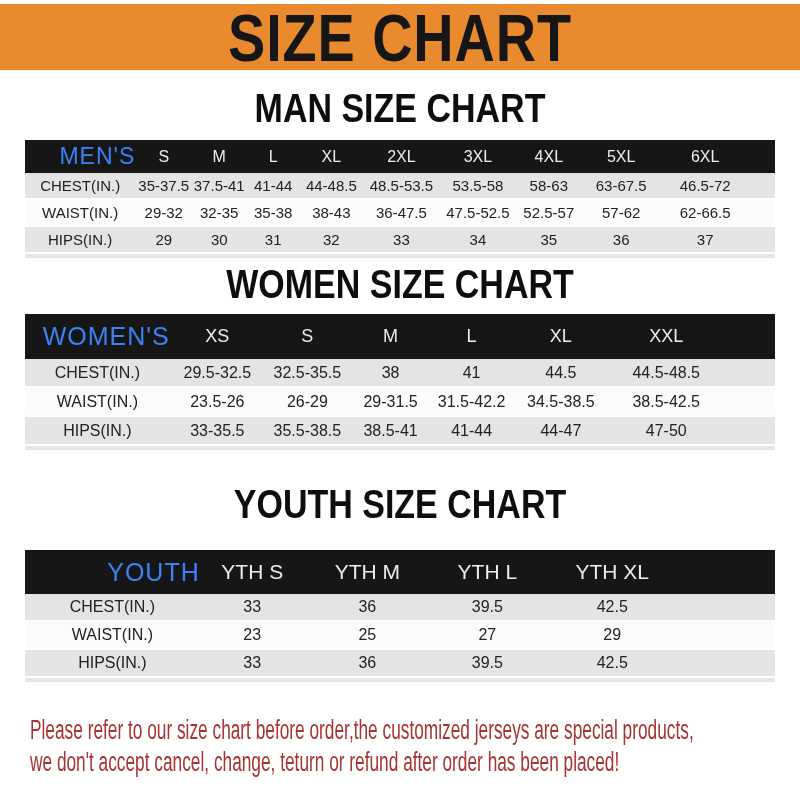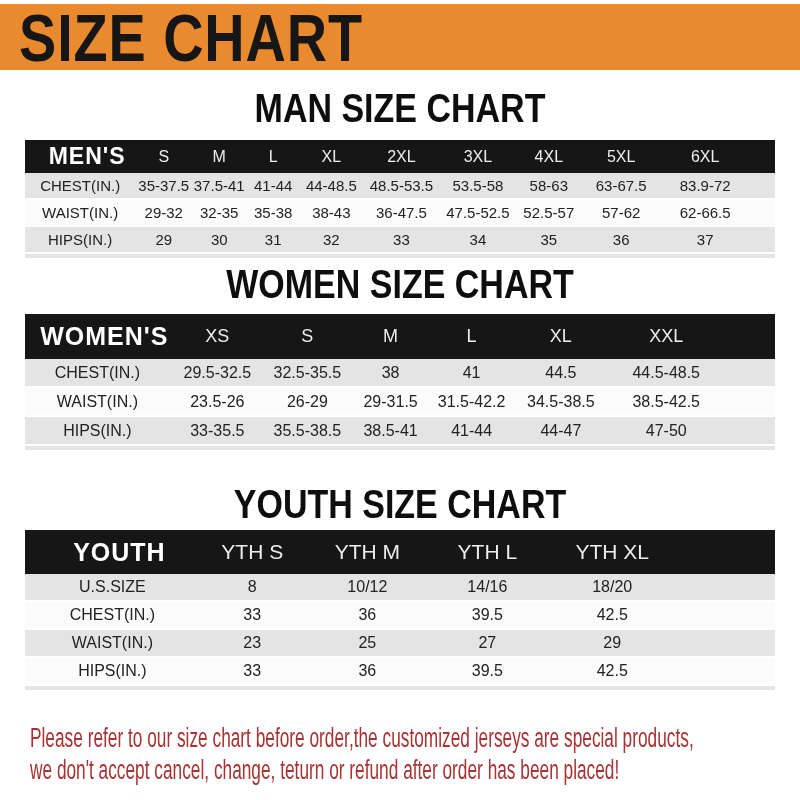--- a/index.html
+++ b/index.html
@@ -10,21 +10,21 @@
     --footer-red:#a93232;
   }
   *{box-sizing:border-box;}
   html,body{margin:0;padding:0;}
   body{
     width:800px;height:800px;overflow:hidden;background:#ffffff;
     font-family:"Liberation Sans", sans-serif;
   }
   .banner{
     margin-top:4px;height:66px;background:var(--banner-bg);
-    display:flex;align-items:center;justify-content:flex-start;
+    display:flex;align-items:center;justify-content:center;
   }
   .banner-title{
     font-size:62px;font-weight:bold;color:#161616;white-space:nowrap;
     transform:scale(0.9,1.08);letter-spacing:1px;
   }
   .section-heading{
     margin:0;text-align:center;font-size:40px;font-weight:bold;color:#0e0e0e;
     line-height:44px;transform:scaleX(0.85);white-space:nowrap;
   }
   .sh-man{margin-top:16px;}
@@ -32,38 +32,38 @@
   .sh-youth{margin-top:36px;}
   .size-table{
     width:750px;margin:10px auto 0 auto;border-collapse:separate;border-spacing:0;
     table-layout:fixed;box-shadow:0 4px 0 rgba(0,0,0,0.10);
   }
   .size-table th{
     background:var(--bar);color:#ededed;font-weight:normal;text-align:center;
     padding:0;overflow:hidden;
   }
   .size-table th.corner{
-    font-weight:bold;color:#ffffff;text-align:center;padding-left:14px;letter-spacing:1px;
+    font-weight:normal;color:#3b82f6;text-align:right;padding-left:14px;letter-spacing:1px;
     white-space:nowrap;
   }
   .size-table td{
     text-align:center;color:#222222;padding:0;border-bottom:2px solid #ffffff;
     overflow:hidden;white-space:nowrap;
   }
   .size-table tbody tr:nth-child(odd) td{background:var(--row-gray);}
   .size-table tbody tr:nth-child(even) td{background:var(--row-white);}
   .tbl-men{margin-top:10px;}
   .tbl-men th{height:33px;font-size:16px;}
   .tbl-men th.corner{font-size:23px;}
   .tbl-men td{height:27px;font-size:15px;}
   .tbl-women{margin-top:8px;}
   .tbl-women th{height:45px;font-size:18px;}
   .tbl-women th.corner{font-size:25px;margin-top:8px;}
   .tbl-women td{height:29px;font-size:16px;}
-  .tbl-youth{margin-top:4px;}
+  .tbl-youth{margin-top:24px;}
   .tbl-youth th{height:44px;font-size:21px;}
   .tbl-youth th.corner{font-size:25px;}
   .tbl-youth td{height:28px;font-size:16px;}
   .footer-note{
     margin:36px 0 0 30px;color:var(--footer-red);
     font-size:27px;line-height:32px;white-space:nowrap;
     transform:scale(0.64,1);transform-origin:left center;
   }
 </style>
 </head>
@@ -107,21 +107,21 @@
       <tr>
         <td>CHEST(IN.)</td>
         <td>35-37.5</td>
         <td>37.5-41</td>
         <td>41-44</td>
         <td>44-48.5</td>
         <td>48.5-53.5</td>
         <td>53.5-58</td>
         <td>58-63</td>
         <td>63-67.5</td>
-        <td>83.9-72</td>
+        <td>46.5-72</td>
         <td></td>
       </tr>
       <tr>
         <td>WAIST(IN.)</td>
         <td>29-32</td>
         <td>32-35</td>
         <td>35-38</td>
         <td>38-43</td>
         <td>36-47.5</td>
         <td>47.5-52.5</td>
@@ -219,28 +219,20 @@
         <th class="corner">YOUTH</th>
         <th>YTH S</th>
         <th>YTH M</th>
         <th>YTH L</th>
         <th>YTH XL</th>
         <th></th>
       </tr>
     </thead>
     <tbody>
       <tr>
-        <td>U.S.SIZE</td>
-        <td>8</td>
-        <td>10/12</td>
-        <td>14/16</td>
-        <td>18/20</td>
-        <td></td>
-      </tr>
-      <tr>
         <td>CHEST(IN.)</td>
         <td>33</td>
         <td>36</td>
         <td>39.5</td>
         <td>42.5</td>
         <td></td>
       </tr>
       <tr>
         <td>WAIST(IN.)</td>
         <td>23</td>

